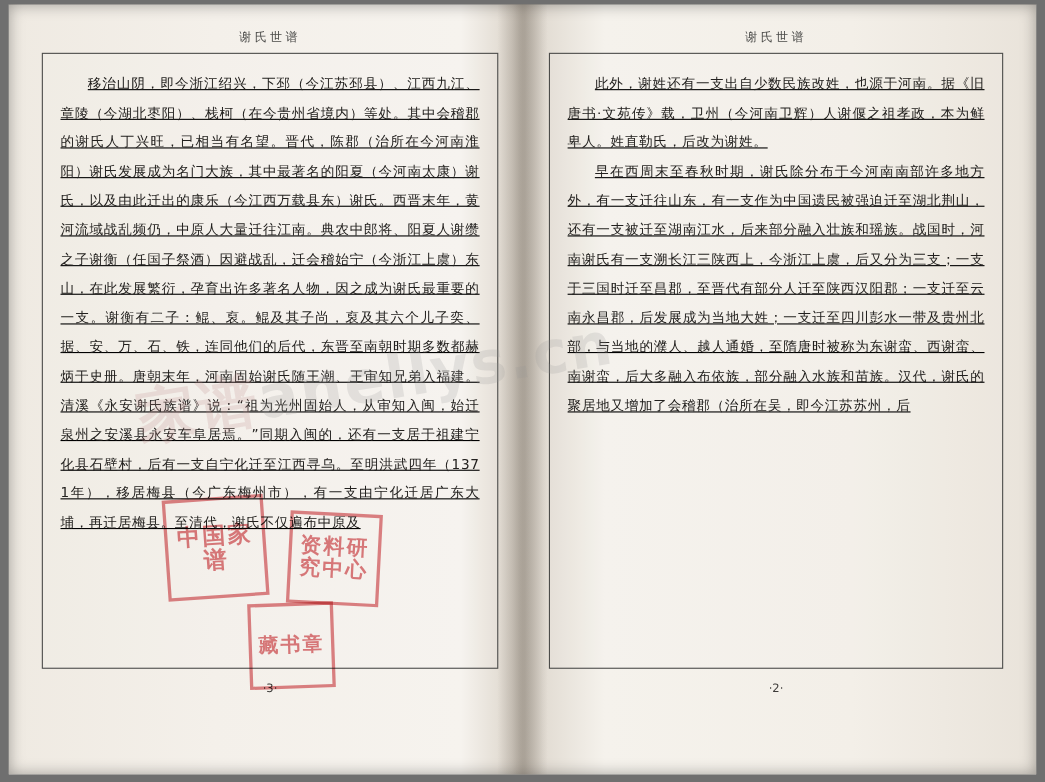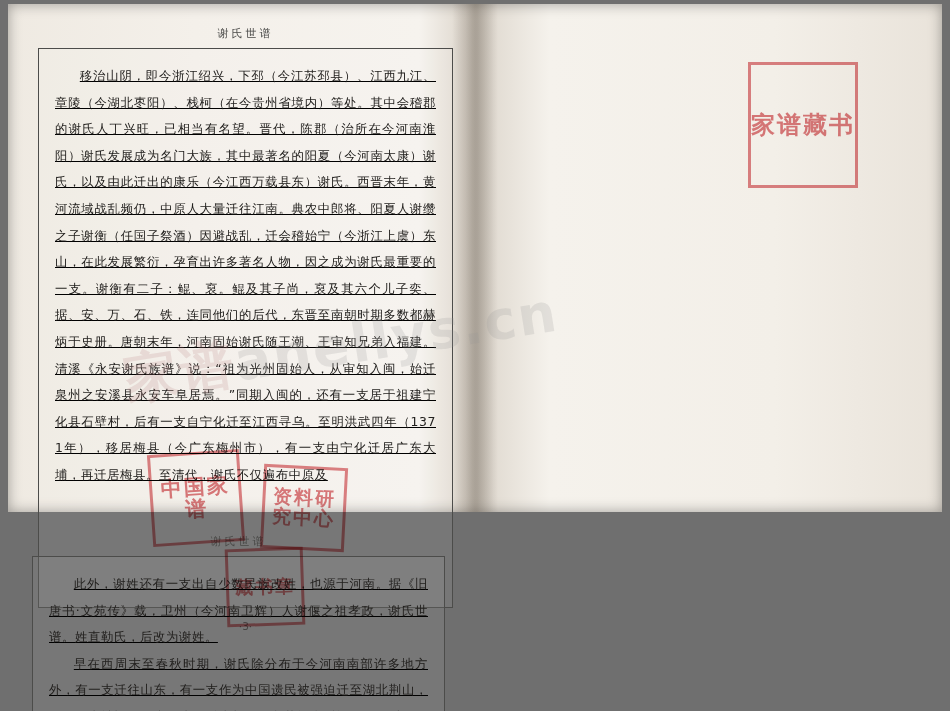--- a/index.html
+++ b/index.html
@@ -19,28 +19,27 @@
     height: 711px;
     background: #6f6f6f;
     overflow: hidden;
   }
   
   .spread {
     position: absolute;
     left: 8px;
     top: 4px;
     width: 934px;
-    height: 508px;
+    height: 700px;
     display: flex;
     background: linear-gradient(90deg,
        #efeae2 0%, #f4f0ea 20%, #f6f3ee 44%,
        #ded7cd 49%, #cfc8bd 50%, #e2dcd3 52%,
        #f5f2ec 58%, #f3efe8 82%, #e9e3da 100%);
     box-shadow: 0 0 14px rgba(0,0,0,0.35) inset;
-    flex-direction: column;
   }
   .page {
     position: relative;
     width: 50%;
     height: 100%;
     box-sizing: border-box;
     padding: 22px 26px 10px 26px;
   }
   .page.left  { padding-left: 30px; padding-right: 22px; }
   .page.right { padding-left: 24px; padding-right: 30px; }
@@ -145,21 +144,21 @@
       <div class="runhead">谢氏世谱</div>
       <div class="frame">
         <p class="body-text indent para">移治山阴，即今浙江绍兴，下邳（今江苏邳县）、江西九江、章陵（今湖北枣阳）、栈柯（在今贵州省境内）等处。其中会稽郡的谢氏人丁兴旺，已相当有名望。晋代，陈郡（治所在今河南淮阳）谢氏发展成为名门大族，其中最著名的阳夏（今河南太康）谢氏，以及由此迁出的康乐（今江西万载县东）谢氏。西晋末年，黄河流域战乱频仍，中原人大量迁往江南。典农中郎将、阳夏人谢缵之子谢衡（任国子祭酒）因避战乱，迁会稽始宁（今浙江上虞）东山，在此发展繁衍，孕育出许多著名人物，因之成为谢氏最重要的一支。谢衡有二子：鲲、裒。鲲及其子尚，裒及其六个儿子奕、据、安、万、石、铁，连同他们的后代，东晋至南朝时期多数都赫炳于史册。唐朝末年，河南固始谢氏随王潮、王审知兄弟入福建。清溪《永安谢氏族谱》说：“祖为光州固始人，从审知入闽，始迁泉州之安溪县永安车阜居焉。”同期入闽的，还有一支居于祖建宁化县石壁村，后有一支自宁化迁至江西寻乌。至明洪武四年（1371年），移居梅县（今广东梅州市），有一支由宁化迁居广东大埔，再迁居梅县。至清代，谢氏不仅遍布中原及</p>
       </div>
       <div class="folio">·3·</div>
     </div>
 
     <div class="page right">
       <div class="runhead">谢氏世谱</div>
       <div class="frame">
-        <p class="body-text indent para">此外，谢姓还有一支出自少数民族改姓，也源于河南。据《旧唐书·文苑传》载，卫州（今河南卫辉）人谢偃之祖孝政，谢氏世谱。姓直勒氏，后改为谢姓。</p>
+        <p class="body-text indent para">此外，谢姓还有一支出自少数民族改姓，也源于河南。据《旧唐书·文苑传》载，卫州（今河南卫辉）人谢偃之祖孝政，本为鲜卑人。姓直勒氏，后改为谢姓。</p>
         <p class="body-text indent para">早在西周末至春秋时期，谢氏除分布于今河南南部许多地方外，有一支迁往山东，有一支作为中国遗民被强迫迁至湖北荆山，还有一支被迁至湖南江水，后来部分融入壮族和瑶族。战国时，河南谢氏有一支溯长江三陕西上，今浙江上虞，后又分为三支；一支于三国时迁至昌郡，至晋代有部分人迁至陕西汉阳郡；一支迁至云南永昌郡，后发展成为当地大姓；一支迁至四川彭水一带及贵州北部，与当地的濮人、越人通婚，至隋唐时被称为东谢蛮、西谢蛮、南谢蛮，后大多融入布依族，部分融入水族和苗族。汉代，谢氏的聚居地又增加了会稽郡（治所在吴，即今江苏苏州，后</p>
       </div>
       <div class="folio">·2·</div>
     </div>
 
     <div class="gutter"></div>
   </div>
 
   <div class="watermark">
     <span class="cn">家谱</span><span>anellys.cn</span>
@@ -167,16 +166,13 @@
 
   <div class="seal seal-tl">
     <span>中国家谱</span>
   </div>
   <div class="seal seal-tl2">
     <span>资料研究中心</span>
   </div>
   <div class="seal seal-bl">
     <span>藏书章</span>
   </div>
-  <div class="seal seal-r">
-    <span>家谱藏书</span>
-  </div>
 </div>
 
 </body></html>

